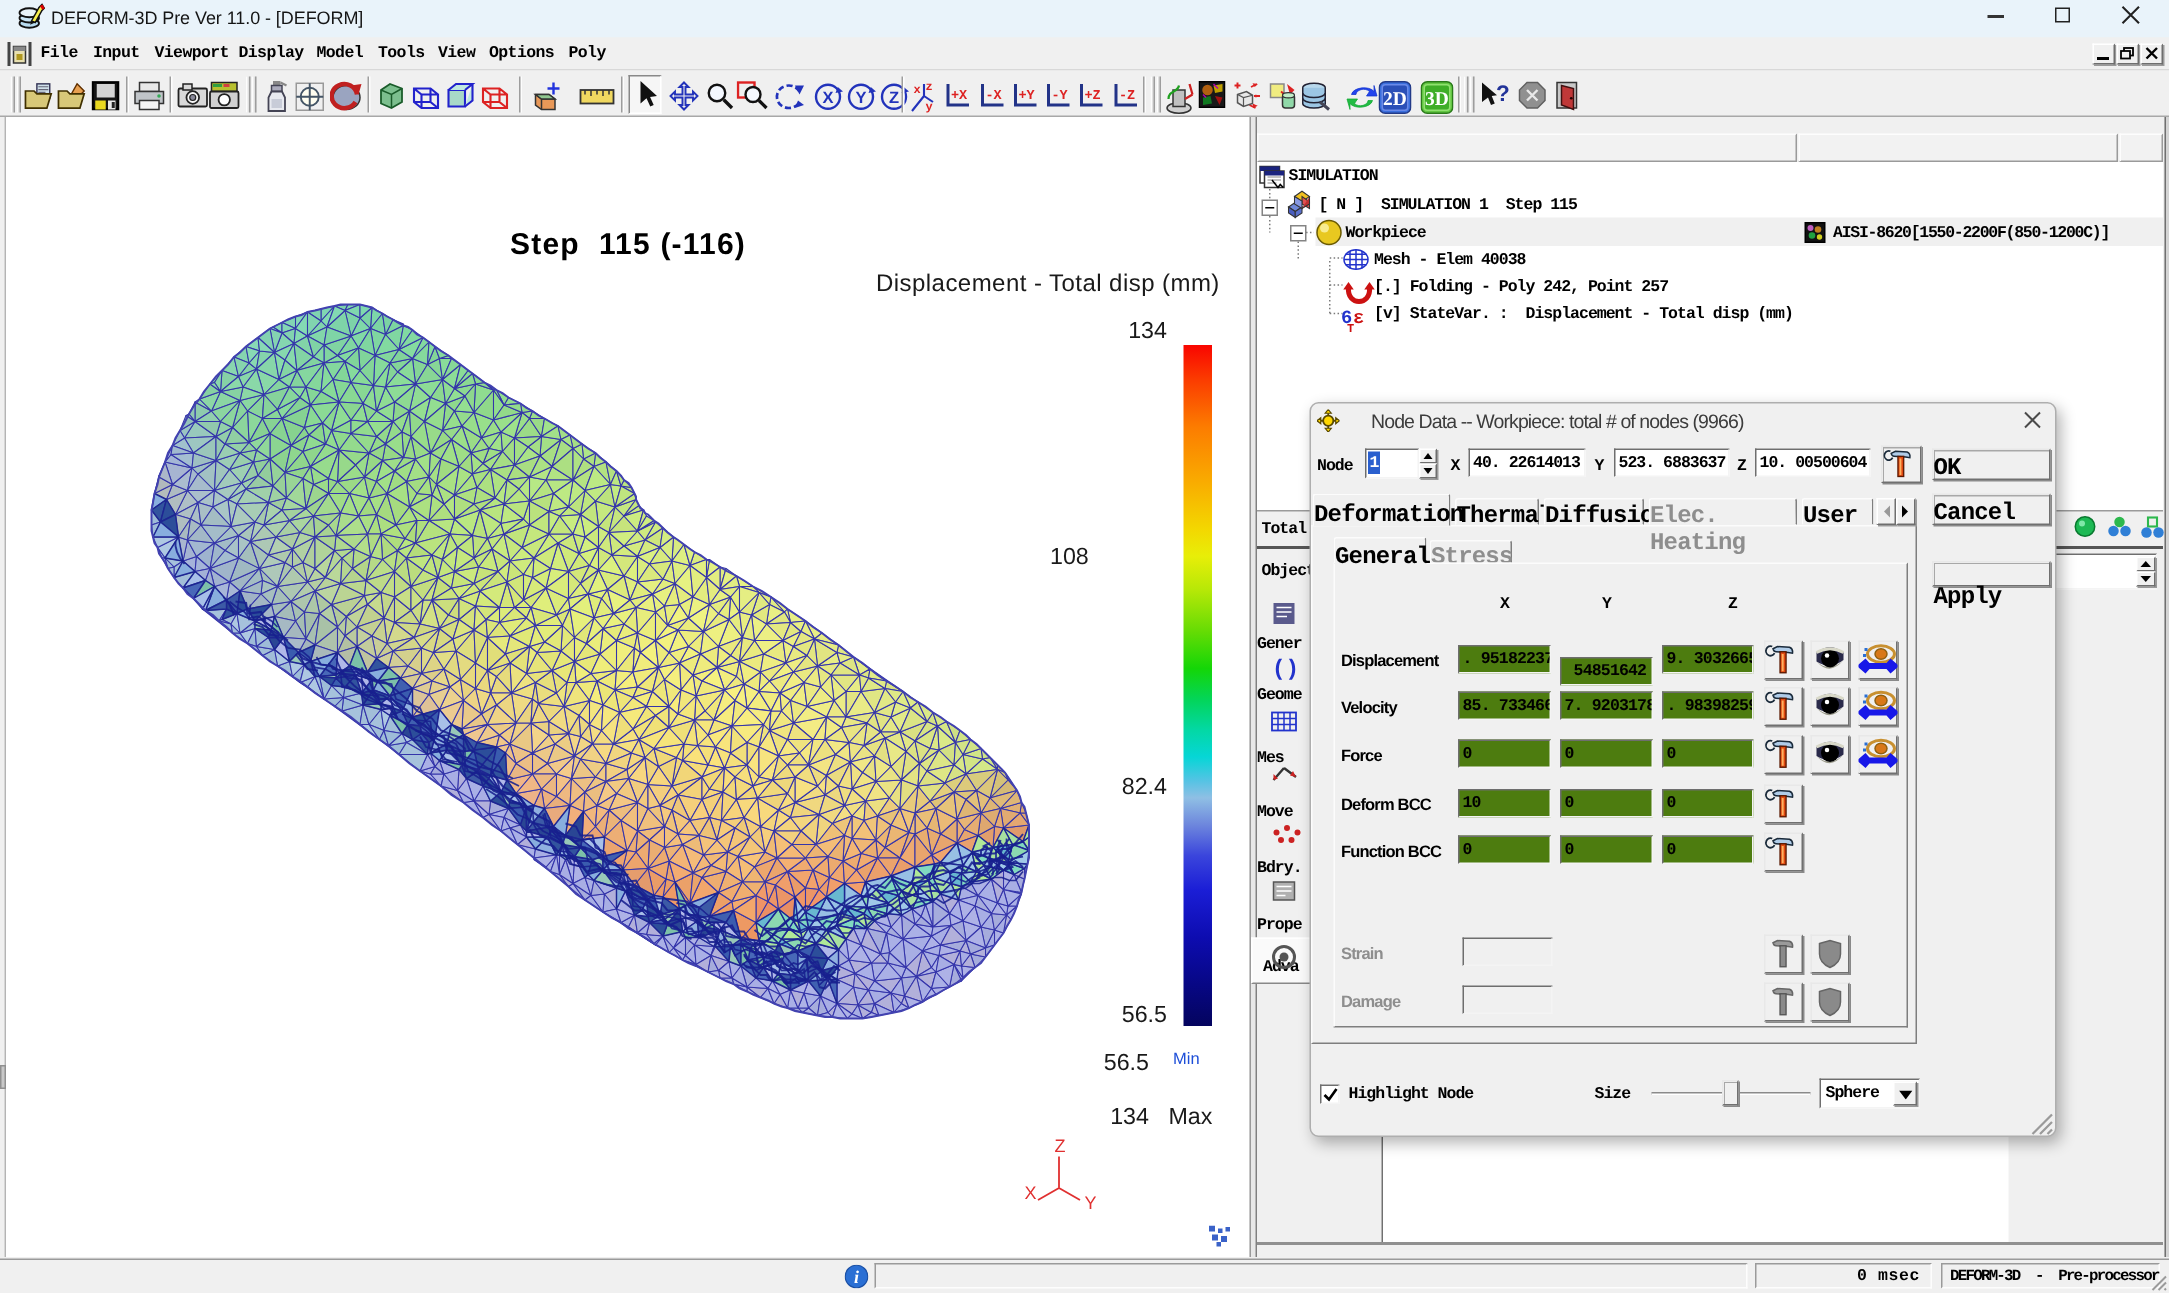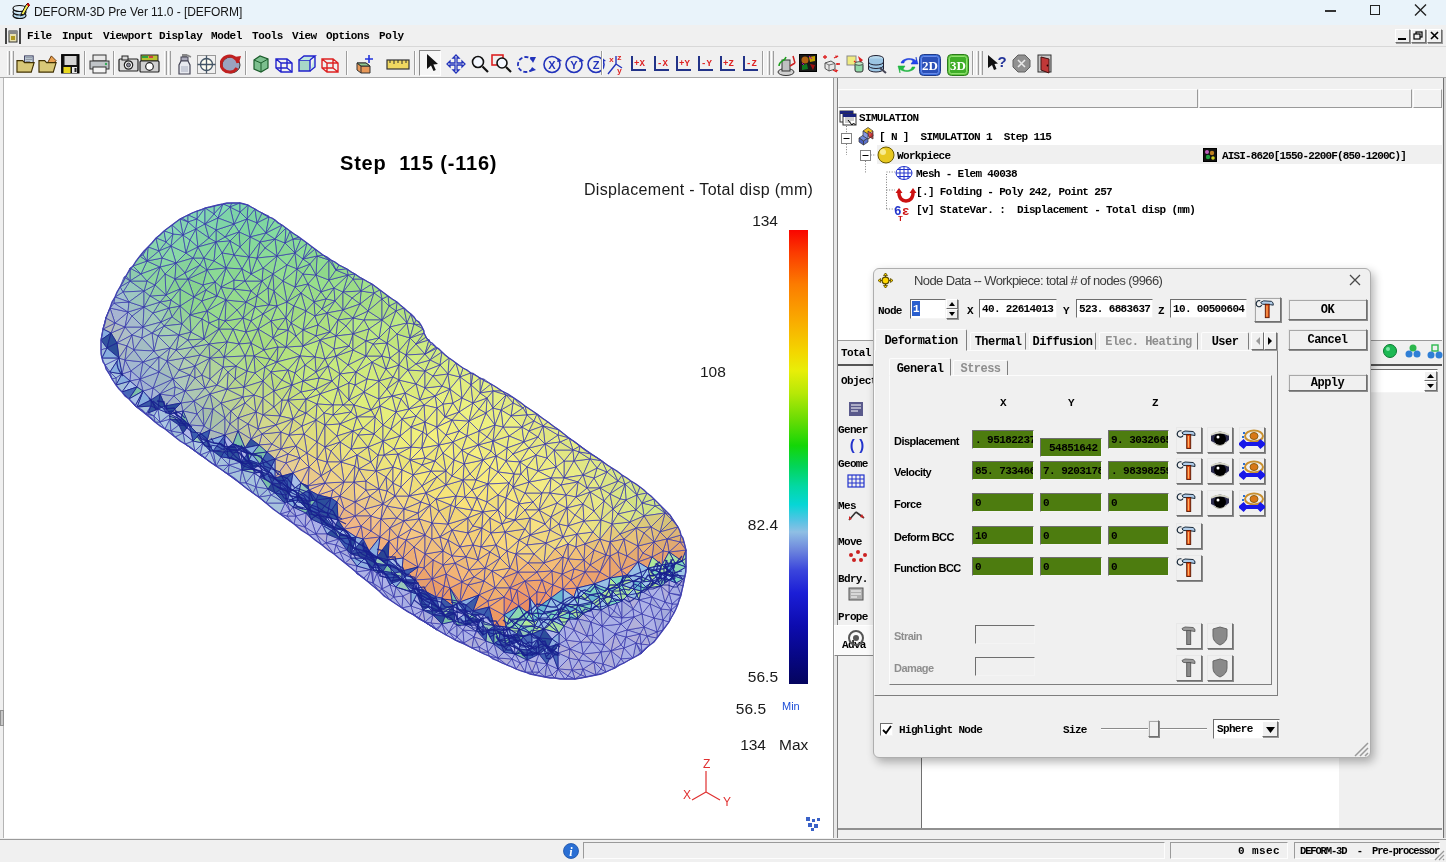--- a/index.html
+++ b/index.html
@@ -2822,21 +2822,21 @@
 <div class="abs sunken" style="left:1076px;top:299px;width:77px;height:19px"></div>
 <div class="abs mono" style="left:1079px;top:303px">523. 6883637</div>
 <div class="abs mono" style="left:1158px;top:305px">Z</div>
 <div class="abs sunken" style="left:1170px;top:299px;width:77px;height:19px"></div>
 <div class="abs mono" style="left:1173px;top:303px">10. 00500604</div>
 <div class="abs btn3" style="left:1254px;top:297px;width:27px;height:25px"></div>
 
 <div class="abs" style="left:874px;top:350px;width:404px;height:346px;border:1px solid;border-color:#fcfcfc #7e7e7e #7e7e7e #fcfcfc;background:#f0f0f0"></div>
 <style>
 .tab{position:absolute;background:#f0f0f0;border:1px solid;border-color:#fcfcfc #7e7e7e transparent #fcfcfc;border-top-left-radius:2px;border-top-right-radius:2px}
-.tablbl{font-family:"Liberation Mono",monospace;font-weight:bold;font-size:12px;letter-spacing:-0.55px;text-align:center;padding-top:4px}
+.tablbl{font-family:"Liberation Mono",monospace;font-weight:bold;font-size:16px;letter-spacing:-0.55px;padding-top:4px}
 </style>
 <div class="tab" style="left:875px;top:329px;width:92px;height:22px;z-index:3">
     <div class="tablbl">Deformation</div>
   </div>
 <div class="tab" style="left:970px;top:332px;width:56px;height:18px">
     <div class="tablbl" style="padding-top:2px">Thermal</div>
   </div>
 <div class="tab" style="left:1029px;top:332px;width:67px;height:18px">
     <div class="tablbl" style="padding-top:2px">Diffusion</div>
   </div>
@@ -2853,21 +2853,21 @@
     <path d="M15 1 L19 5 L15 9 Z" fill="#000"></path>
   </svg>
 
 <div class="abs btn3" style="left:1288px;top:299px;width:79px;height:21px">
     <div class="tablbl" style="padding-top:3px">OK</div>
   </div>
 <div class="abs btn3" style="left:1288px;top:329px;width:79px;height:21px">
     <div class="tablbl" style="padding-top:3px">Cancel</div>
   </div>
 <div class="abs btn3" style="left:1288px;top:374px;width:79px;height:17px">
-    <div class="tablbl" style="padding-top:1px">Apply</div>
+    <div class="tablbl" style="padding-top:14px">Apply</div>
   </div>
 
 <div class="tab" style="left:889px;top:358px;width:62px;height:18px;z-index:3">
     <div class="tablbl" style="padding-top:3px">General</div>
   </div>
 <div class="tab" style="left:953px;top:360px;width:55px;height:16px">
     <div class="tablbl" style="padding-top:1px;color:#8e8e8e">Stress</div>
   </div>
 <div class="abs" style="left:889px;top:375px;width:383px;height:310px;border:1px solid;border-color:#fcfcfc #7e7e7e #7e7e7e #fcfcfc;background:#f0f0f0;z-index:1"></div>
 <div class="abs mono" style="left:1000px;top:397px;z-index:2">X</div>

